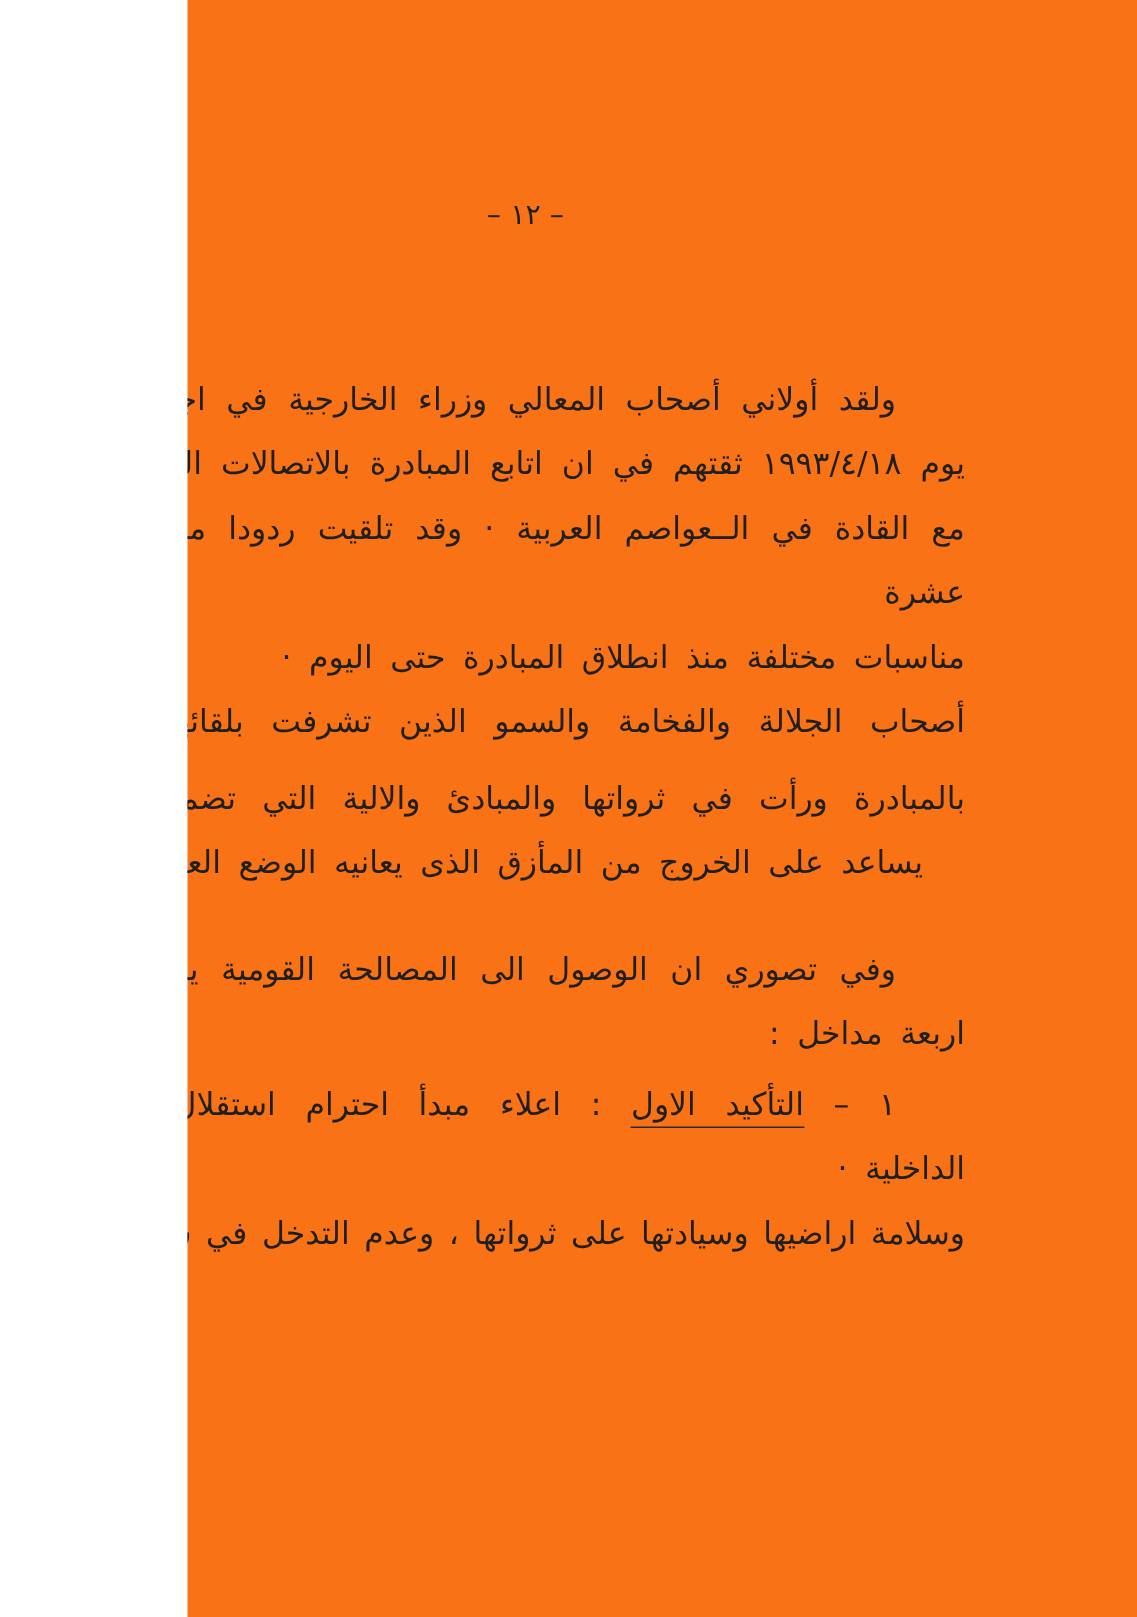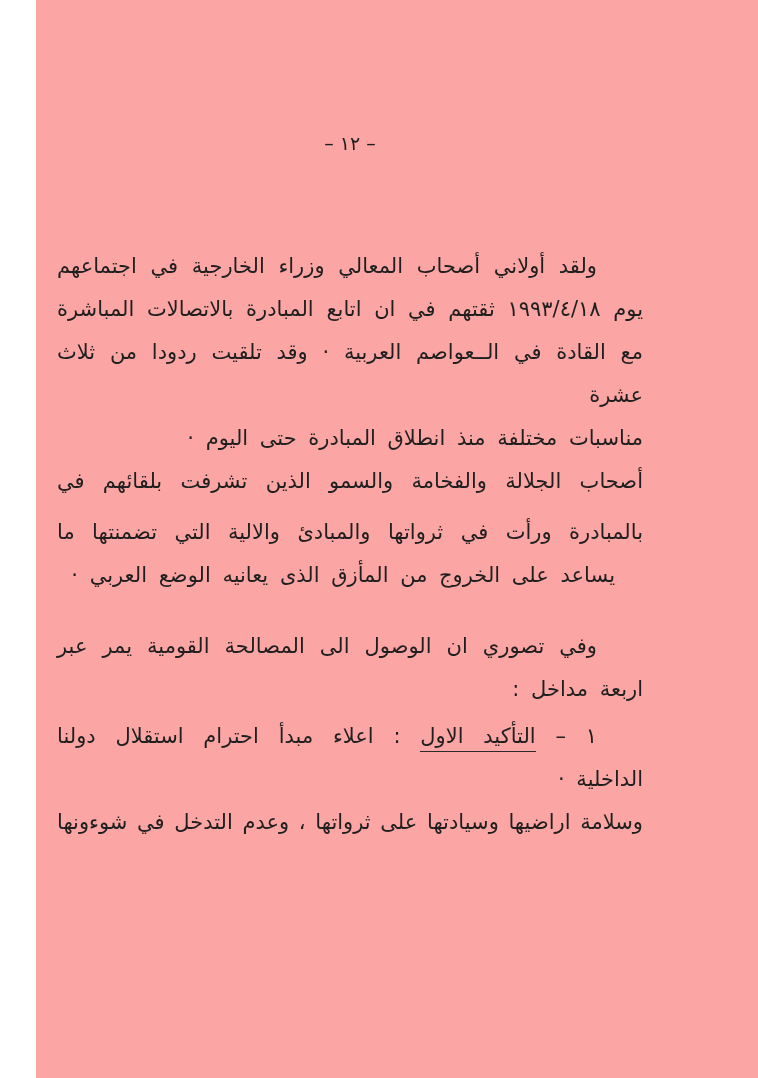--- a/index.html
+++ b/index.html
@@ -2,23 +2,23 @@
 <html lang="ar" dir="rtl"><head>
 <meta charset="utf-8">
 <style>
   html, body {
     margin: 0;
     padding: 0;
     background: #ffffff;
   }
   .page {
     position: relative;
-    width: 722px;
+    width: 633px;
     height: 1078px;
-    background: #fca5a5;
+    background: #f97316;
     overflow: hidden;
     font-family: "DejaVu Sans", sans-serif;
     color: #1f1f1f;
     direction: rtl;
   }
   .page-number {
     position: absolute;
     top: 132px;
     right: 115px;
     width: 586px;

